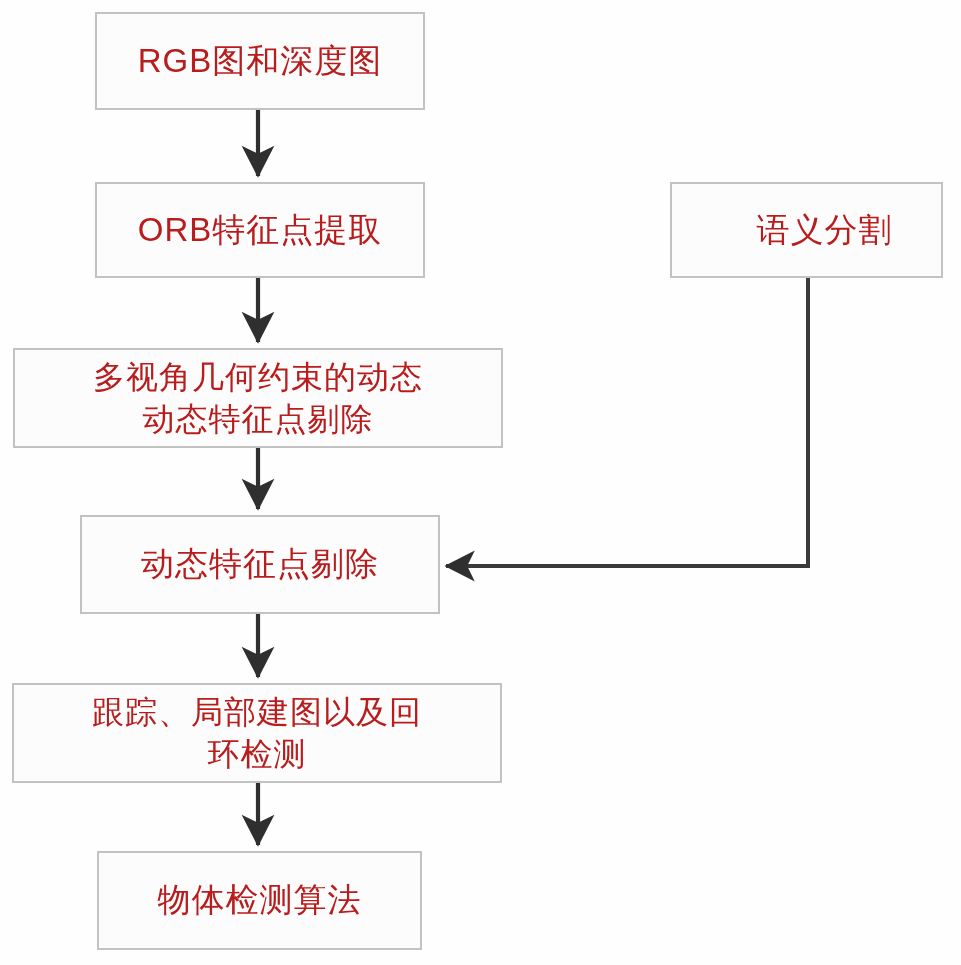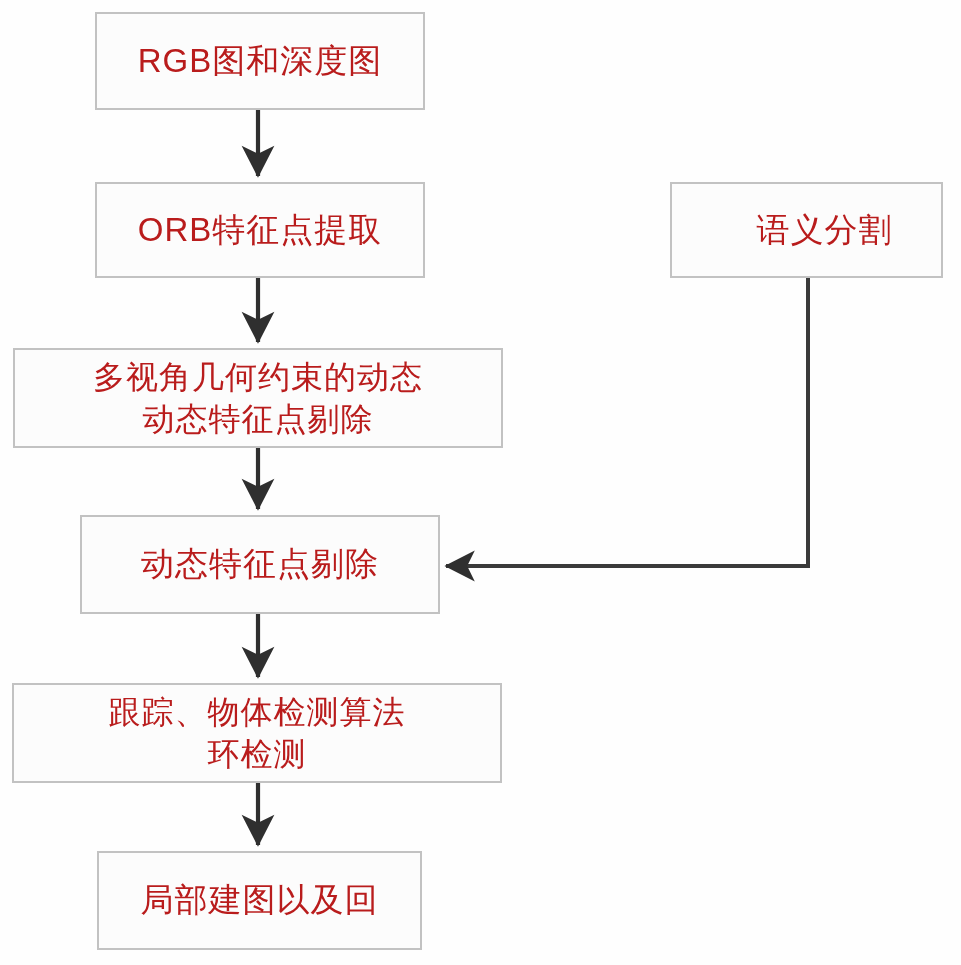--- a/index.html
+++ b/index.html
@@ -98,25 +98,25 @@
   <div class="node" id="node-multiview">
     <span class="label">多视角几何约束的动态
 动态特征点剔除</span>
   </div>
 
   <div class="node" id="node-dynamic-remove">
     <span class="label">动态特征点剔除</span>
   </div>
 
   <div class="node" id="node-tracking">
-    <span class="label">跟踪、物体检测算法
+    <span class="label">跟踪、局部建图以及回
 环检测</span>
   </div>
 
   <div class="node" id="node-semantic-map">
-    <span class="label">局部建图以及回</span>
+    <span class="label">物体检测算法</span>
   </div>
 
   <div class="node" id="node-semantic-seg">
     <span class="label">语义分割</span>
   </div>
 
 </div>
 
 </body></html>

